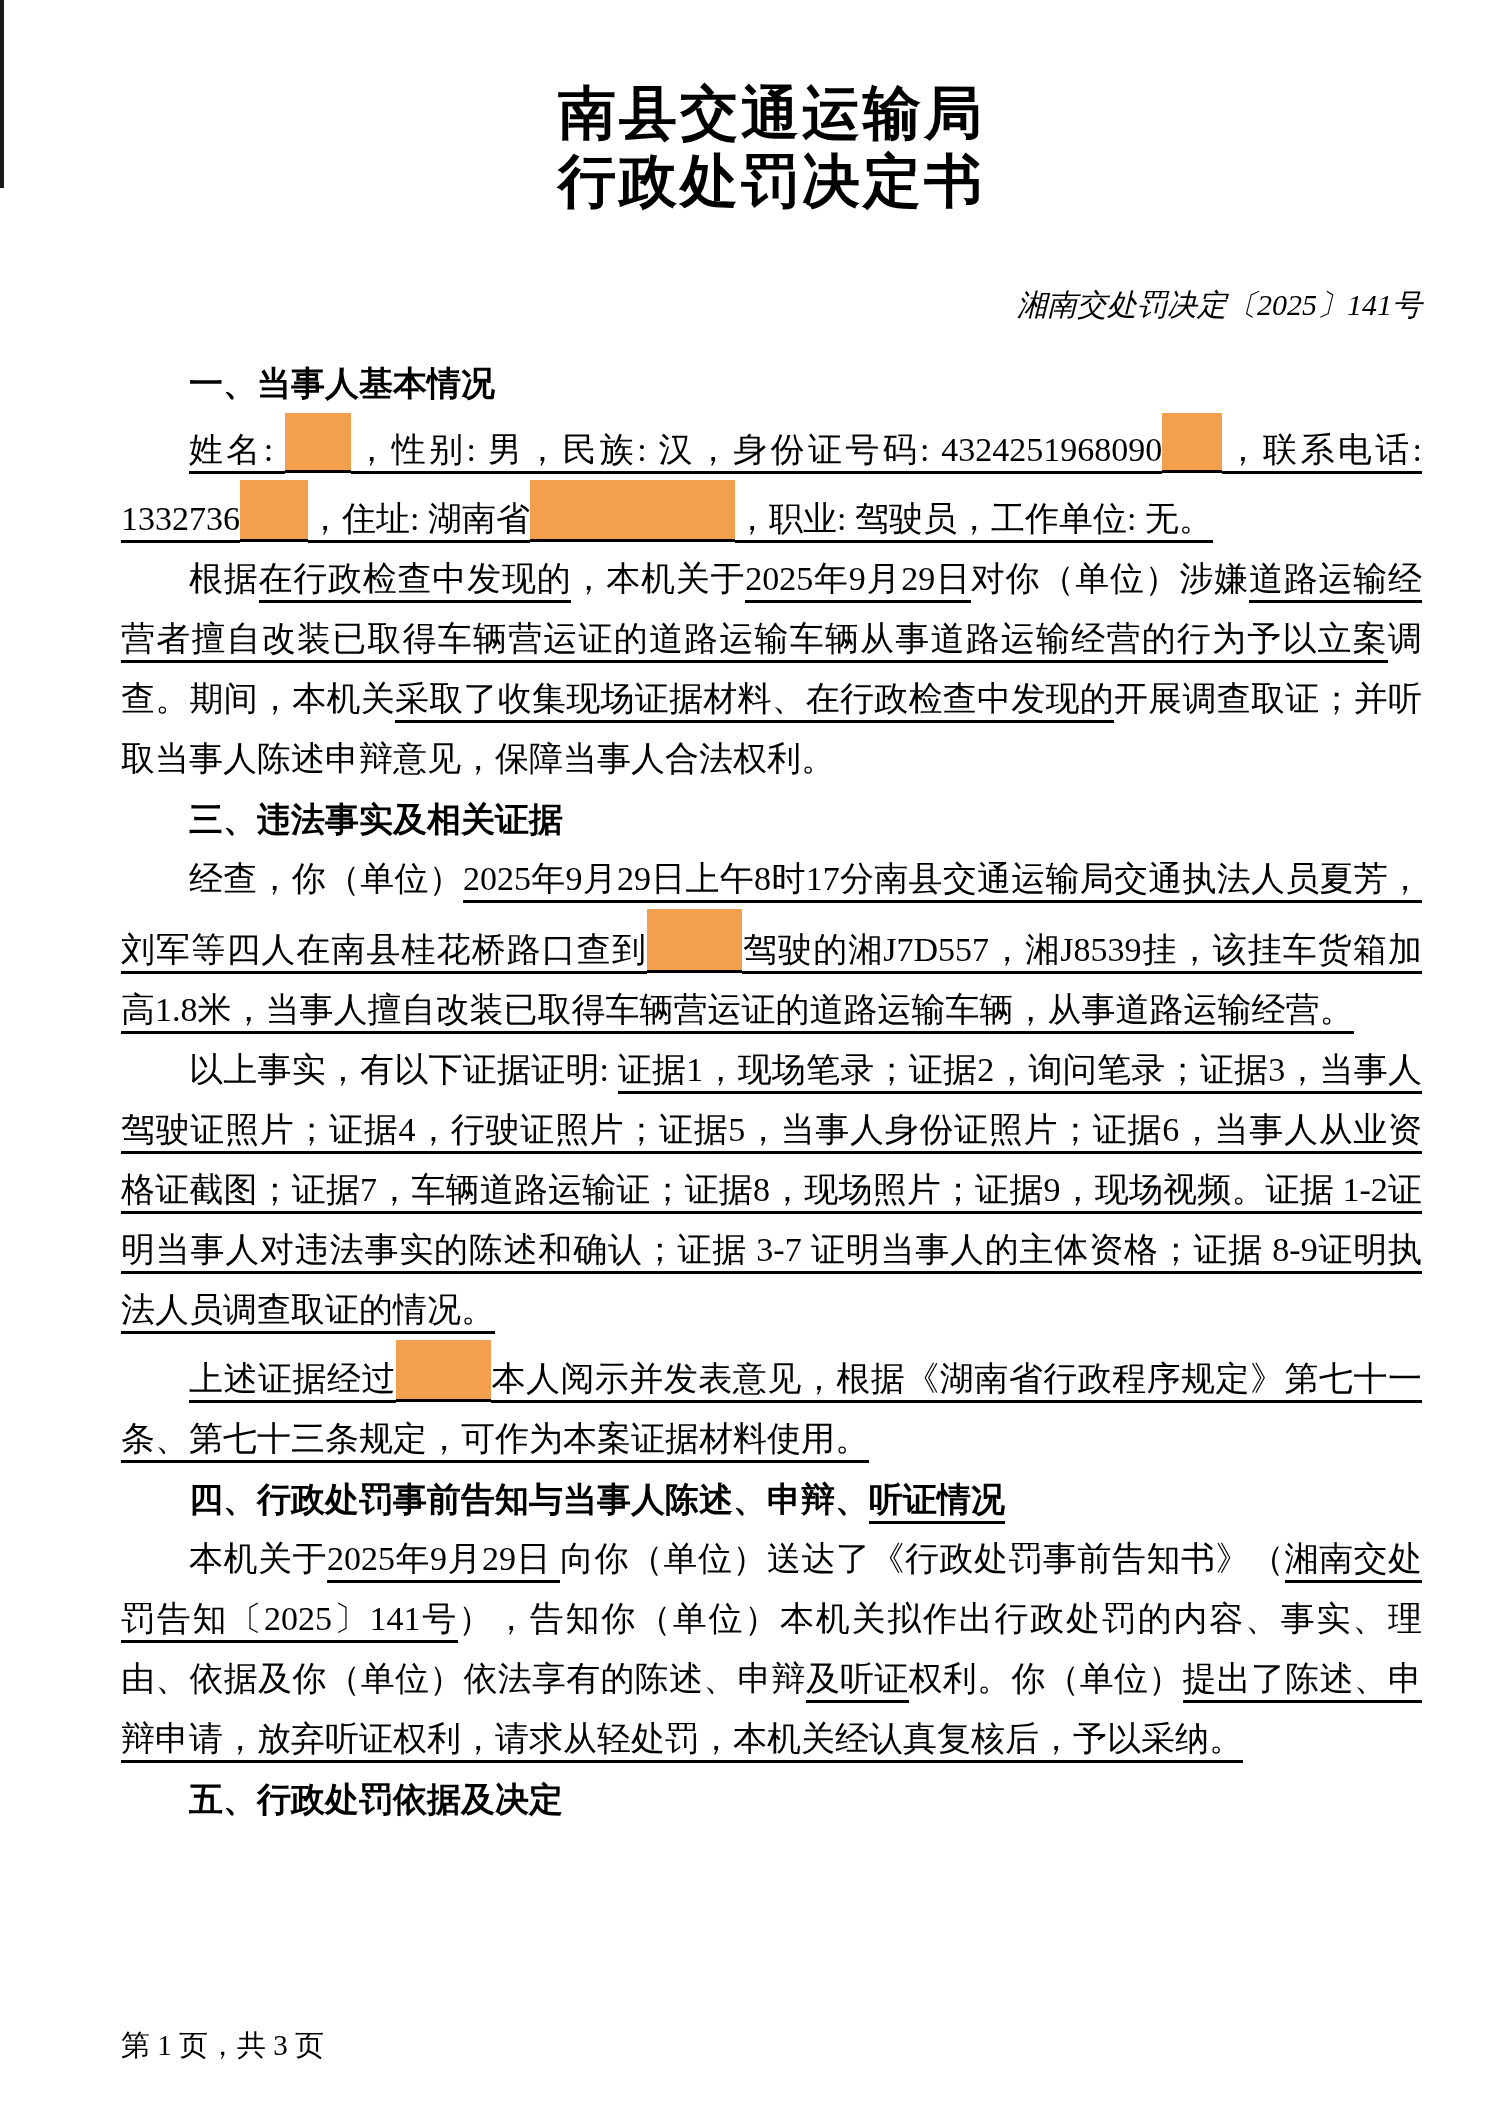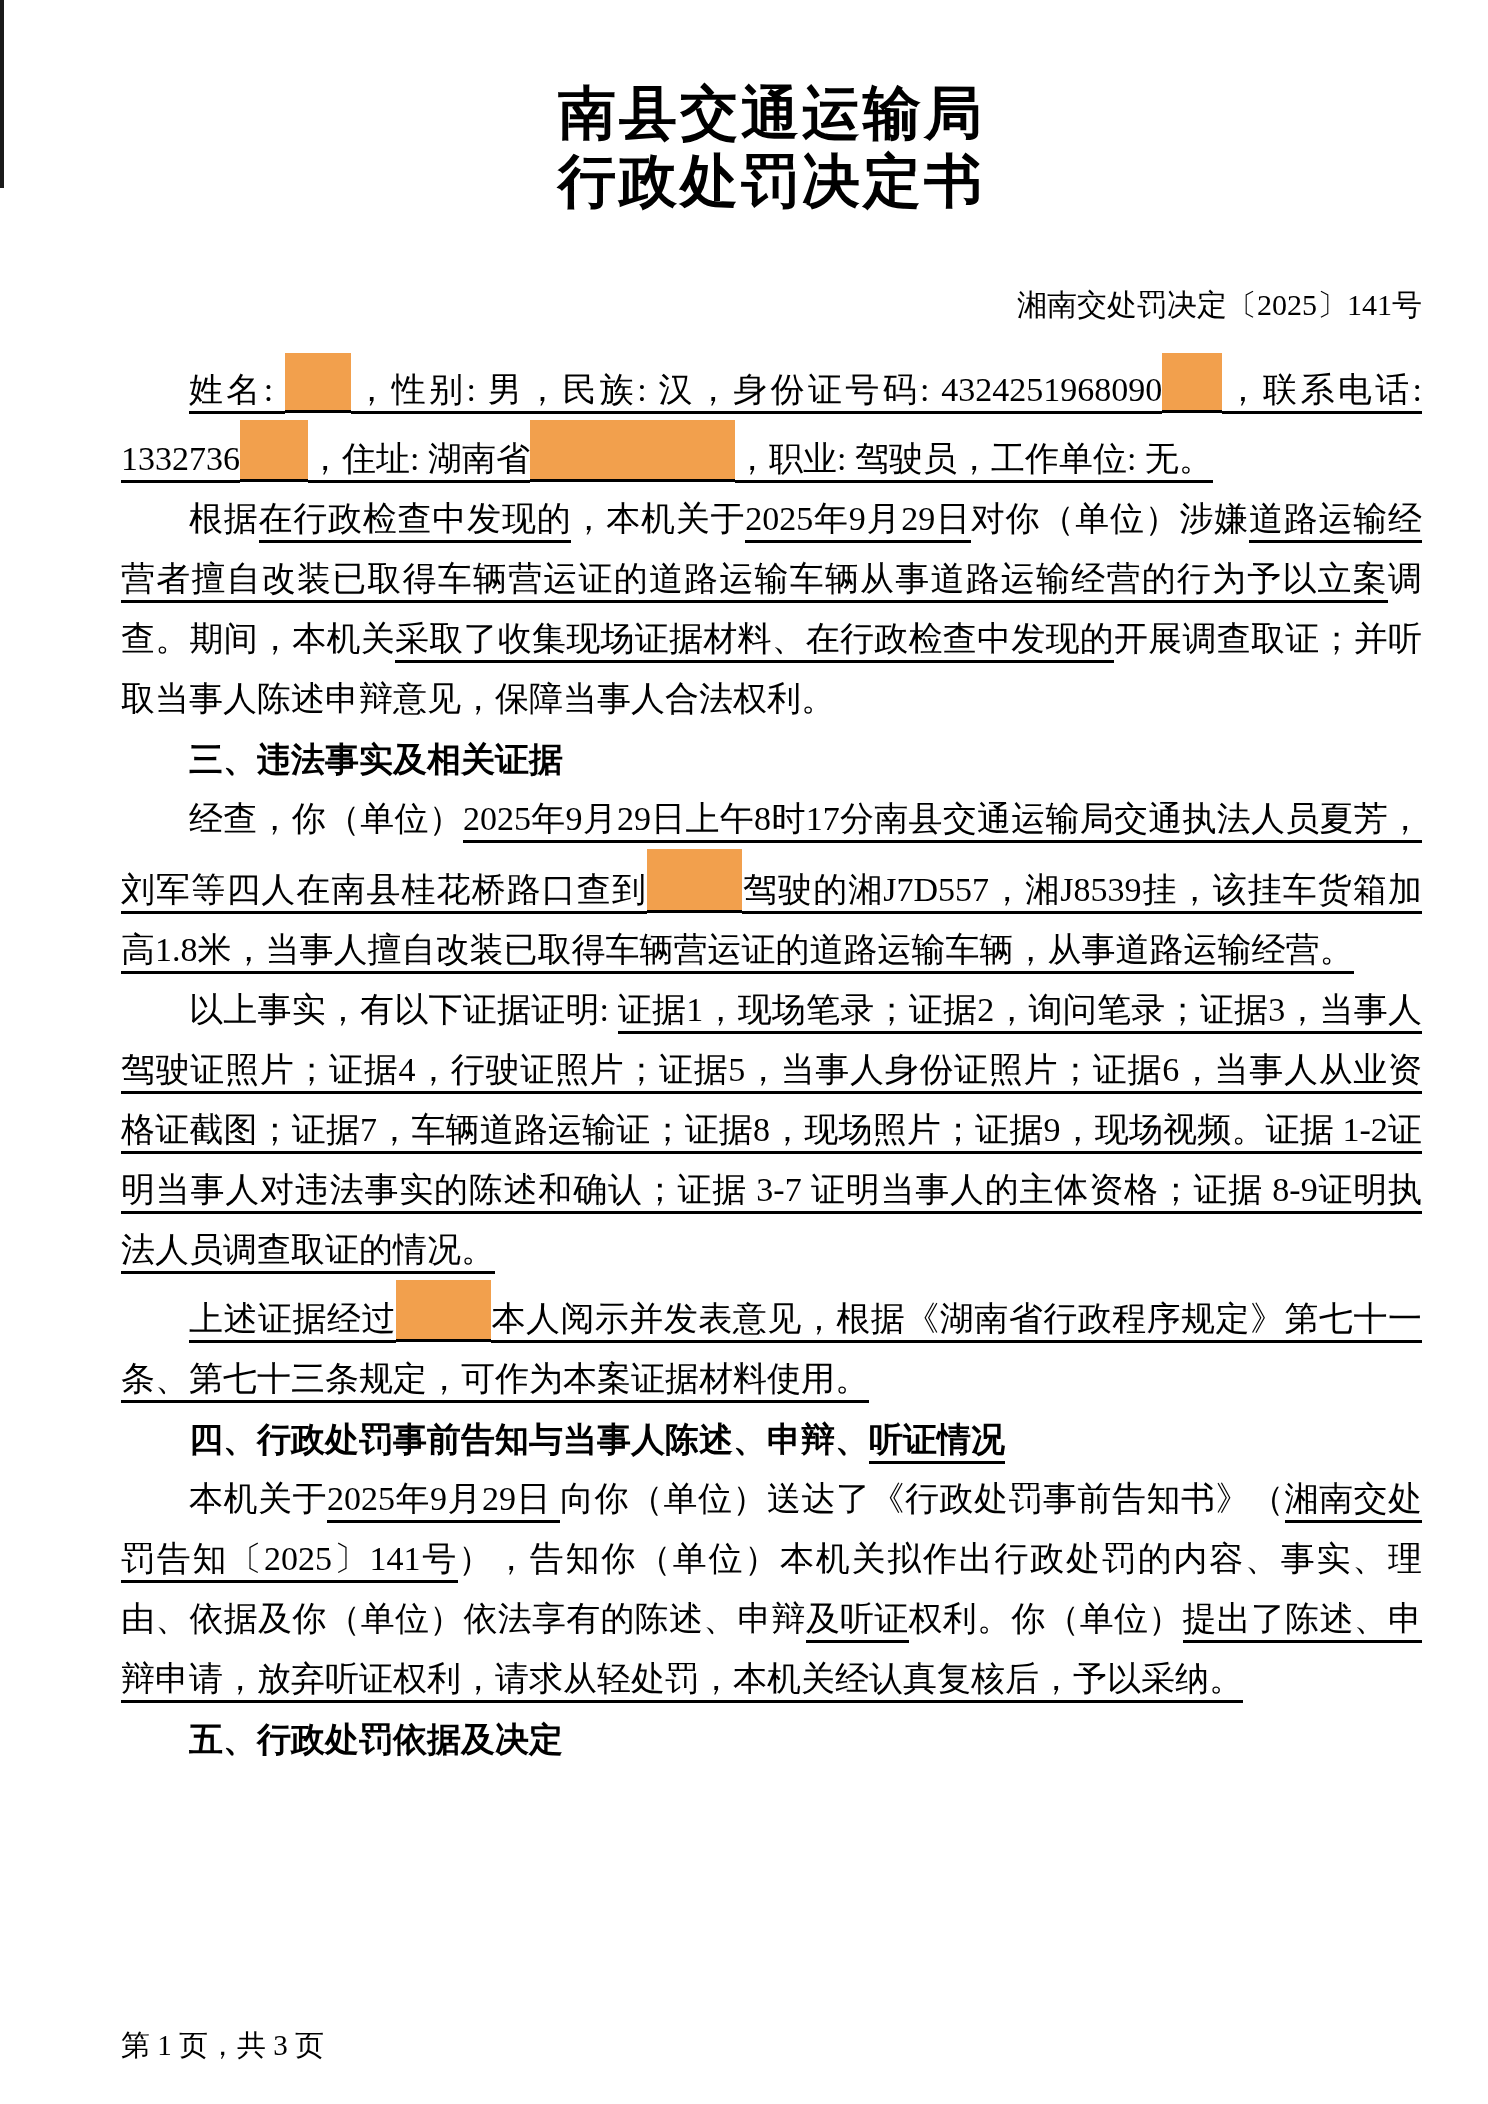--- a/index.html
+++ b/index.html
@@ -29,20 +29,21 @@
     line-height: 68px;
     letter-spacing: 3px;
   }
   .doc-number {
     margin-top: 70px;
     margin-left: 121px;
     margin-right: 66px;
     text-align: right;
     font-size: 30px;
     line-height: 40px;
+    font-style: italic;
   }
   .doc-content {
     margin: 28px 66px 0 121px;
     font-size: 34px;
     line-height: 60px;
     text-align: justify;
   }
   .para, .heading {
     text-indent: 2em;
     margin: 0;
@@ -77,20 +78,21 @@
 <div class="scan-artifact"></div>
 
 <div class="doc-title">
   <div>南县交通运输局</div>
   <div>行政处罚决定书</div>
 </div>
 
 <div class="doc-number">湘南交处罚决定〔2025〕141号</div>
 
 <div class="doc-content">
+    <p class="heading"><span>一、当事人基本情况</span></p>
     <p class="para"><span class="u">姓名: </span><span class="redact u" style="width: 66px; height: 54px; background: rgb(242, 160, 77);"></span><span class="u">，性别: 男，民族: 汉，身份证号码: 4324251968090</span><span class="redact u" style="width: 60px; height: 54px; background: rgb(242, 160, 77);"></span><span class="u">，联系电话: 1332736</span><span class="redact u" style="width: 68px; height: 56px; background: rgb(242, 160, 77);"></span><span class="u">，住址: 湖南省</span><span class="redact u" style="width: 205px; height: 56px; background: rgb(242, 160, 77);"></span><span class="u">，职业: 驾驶员，工作单位: 无。</span></p>
     <p class="para"><span>根据</span><span class="u">在行政检查中发现的</span><span>，本机关于</span><span class="u">2025年9月29日</span><span>对你（单位）涉嫌</span><span class="u">道路运输经营者擅自改装已取得车辆营运证的道路运输车辆从事道路运输经营的行为予以立案</span><span>调查。期间，本机关</span><span class="u">采取了收集现场证据材料、在行政检查中发现的</span><span>开展调查取证；并听取当事人陈述申辩意见，保障当事人合法权利。</span></p>
     <p class="heading"><span>三、违法事实及相关证据</span></p>
     <p class="para"><span>经查，你（单位）</span><span class="u">2025年9月29日上午8时17分南县交通运输局交通执法人员夏芳，刘军等四人在南县桂花桥路口查到</span><span class="redact u" style="width: 95px; height: 58px; background: rgb(242, 160, 77);"></span><span class="u">驾驶的湘J7D557，湘J8539挂，该挂车货箱加高1.8米，当事人擅自改装已取得车辆营运证的道路运输车辆，从事道路运输经营。</span></p>
     <p class="para"><span>以上事实，有以下证据证明: </span><span class="u">证据1，现场笔录；证据2，询问笔录；证据3，当事人驾驶证照片；证据4，行驶证照片；证据5，当事人身份证照片；证据6，当事人从业资格证截图；证据7，车辆道路运输证；证据8，现场照片；证据9，现场视频。证据 1-2证明当事人对违法事实的陈述和确认；证据 3-7 证明当事人的主体资格；证据 8-9证明执法人员调查取证的情况。</span></p>
     <p class="para"><span class="u">上述证据经过</span><span class="redact u" style="width: 95px; height: 56px; background: rgb(242, 160, 77);"></span><span class="u">本人阅示并发表意见，根据《湖南省行政程序规定》第七十一条、第七十三条规定，可作为本案证据材料使用。</span></p>
     <p class="heading"><span>四、行政处罚事前告知与当事人陈述、申辩、</span><span class="u">听证情况</span></p>
     <p class="para"><span>本机关于</span><span class="u">2025年9月29日 </span><span>向你（单位）送达了《行政处罚事前告知书》（</span><span class="u">湘南交处罚告知〔2025〕141号</span><span>），告知你（单位）本机关拟作出行政处罚的内容、事实、理由、依据及你（单位）依法享有的陈述、申辩</span><span class="u">及听证</span><span>权利。你（单位）</span><span class="u">提出了陈述、申辩申请，放弃听证权利，请求从轻处罚，本机关经认真复核后，予以采纳。</span></p>
     <p class="heading"><span>五、行政处罚依据及决定</span></p>
   </div>

